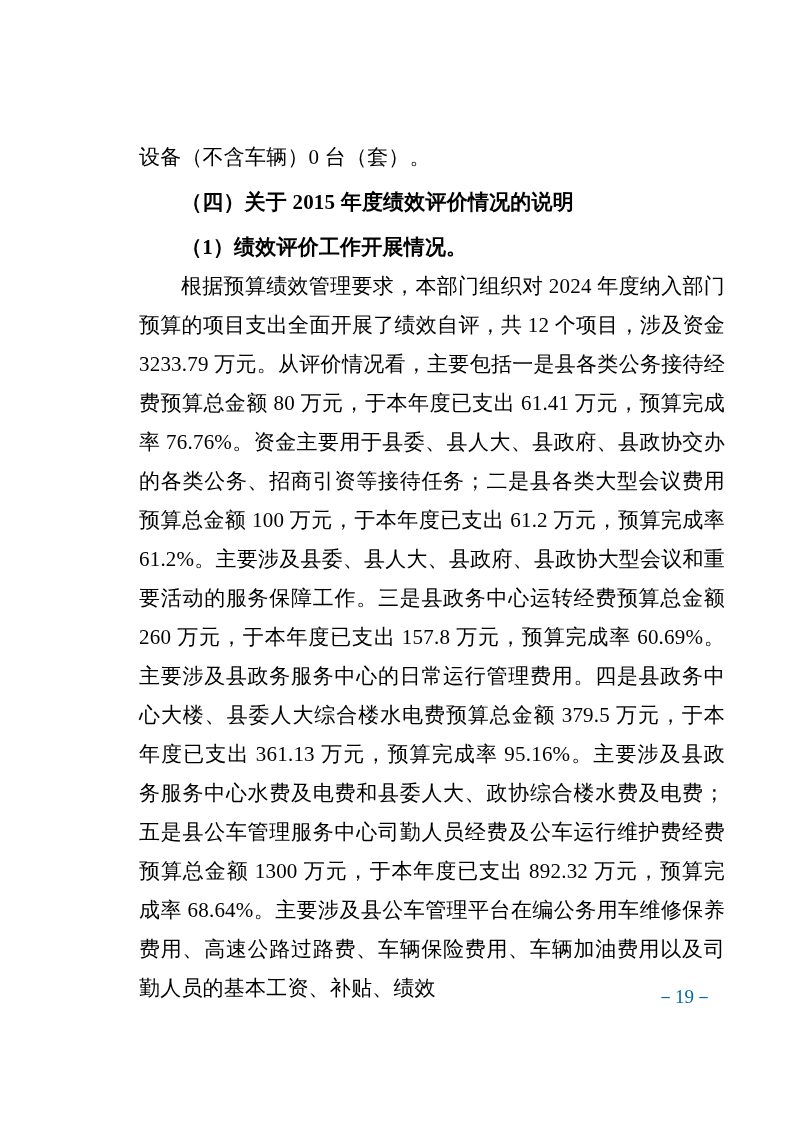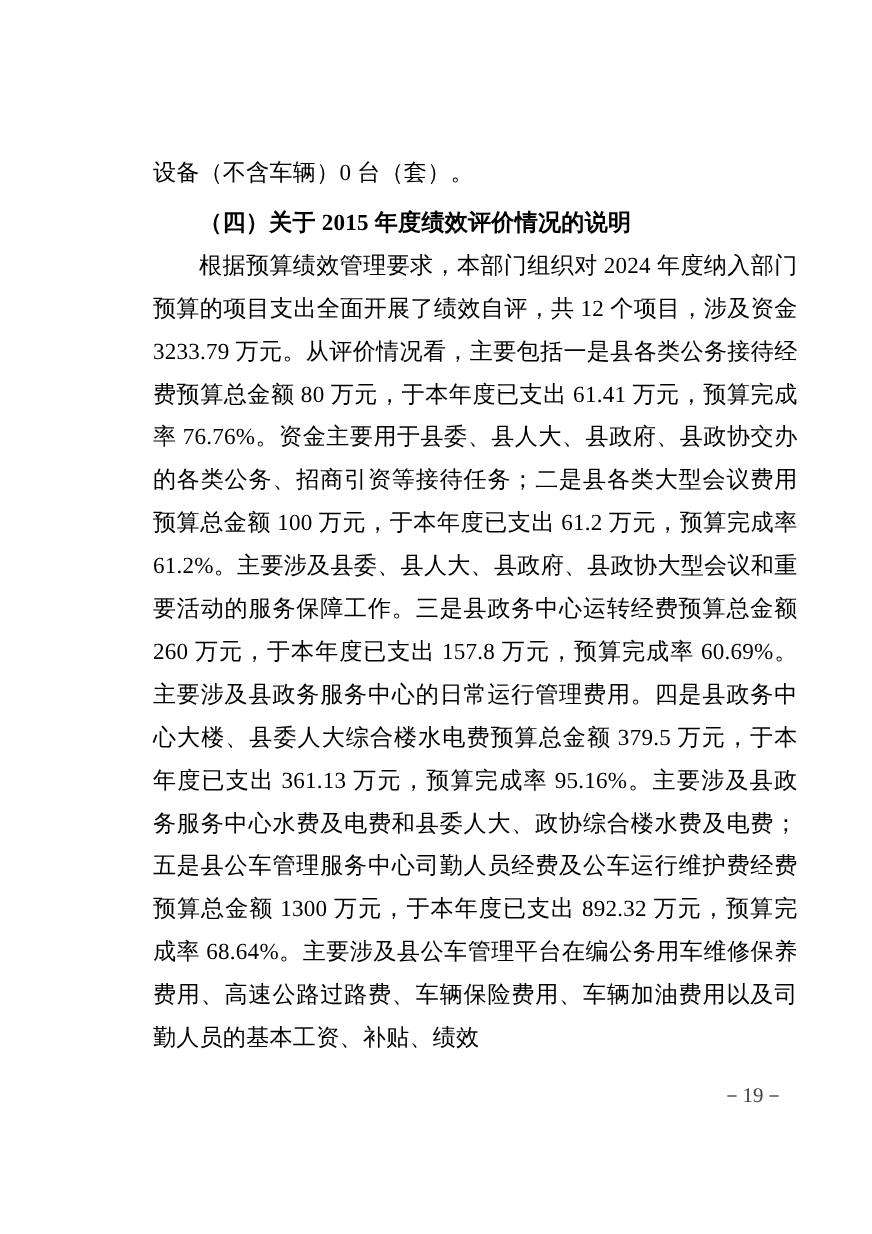--- a/index.html
+++ b/index.html
@@ -40,26 +40,27 @@
     font-weight: bold;
     margin-top: 6px !important;
   }
   .page-number {
     position: absolute;
     top: 985px;
     right: 100px;
     font-size: 19px;
     line-height: 24px;
     font-family: "Liberation Serif", "DejaVu Serif", serif;
-    color: #404040;
+    color: #0369a1;
   }
 </style>
 </head>
 <body>
 
 <div class="page">
   <div class="content">
     <p>设备（不含车辆）0 台（套）。</p>
     <p class="para-indent heading">（四）关于 2015 年度绩效评价情况的说明</p>
+    <p class="para-indent heading">（1）绩效评价工作开展情况。</p>
     <p class="para-indent">根据预算绩效管理要求，本部门组织对 2024 年度纳入部门预算的项目支出全面开展了绩效自评，共 12 个项目，涉及资金 3233.79 万元。从评价情况看，主要包括一是县各类公务接待经费预算总金额 80 万元，于本年度已支出 61.41 万元，预算完成率 76.76%。资金主要用于县委、县人大、县政府、县政协交办的各类公务、招商引资等接待任务；二是县各类大型会议费用预算总金额 100 万元，于本年度已支出 61.2 万元，预算完成率 61.2%。主要涉及县委、县人大、县政府、县政协大型会议和重要活动的服务保障工作。三是县政务中心运转经费预算总金额 260 万元，于本年度已支出 157.8 万元，预算完成率 60.69%。主要涉及县政务服务中心的日常运行管理费用。四是县政务中心大楼、县委人大综合楼水电费预算总金额 379.5 万元，于本年度已支出 361.13 万元，预算完成率 95.16%。主要涉及县政务服务中心水费及电费和县委人大、政协综合楼水费及电费；五是县公车管理服务中心司勤人员经费及公车运行维护费经费预算总金额 1300 万元，于本年度已支出 892.32 万元，预算完成率 68.64%。主要涉及县公车管理平台在编公务用车维修保养费用、高速公路过路费、车辆保险费用、车辆加油费用以及司勤人员的基本工资、补贴、绩效</p>
   </div>
   <div class="page-number">－19－</div>
 </div>
 
 </body></html>

